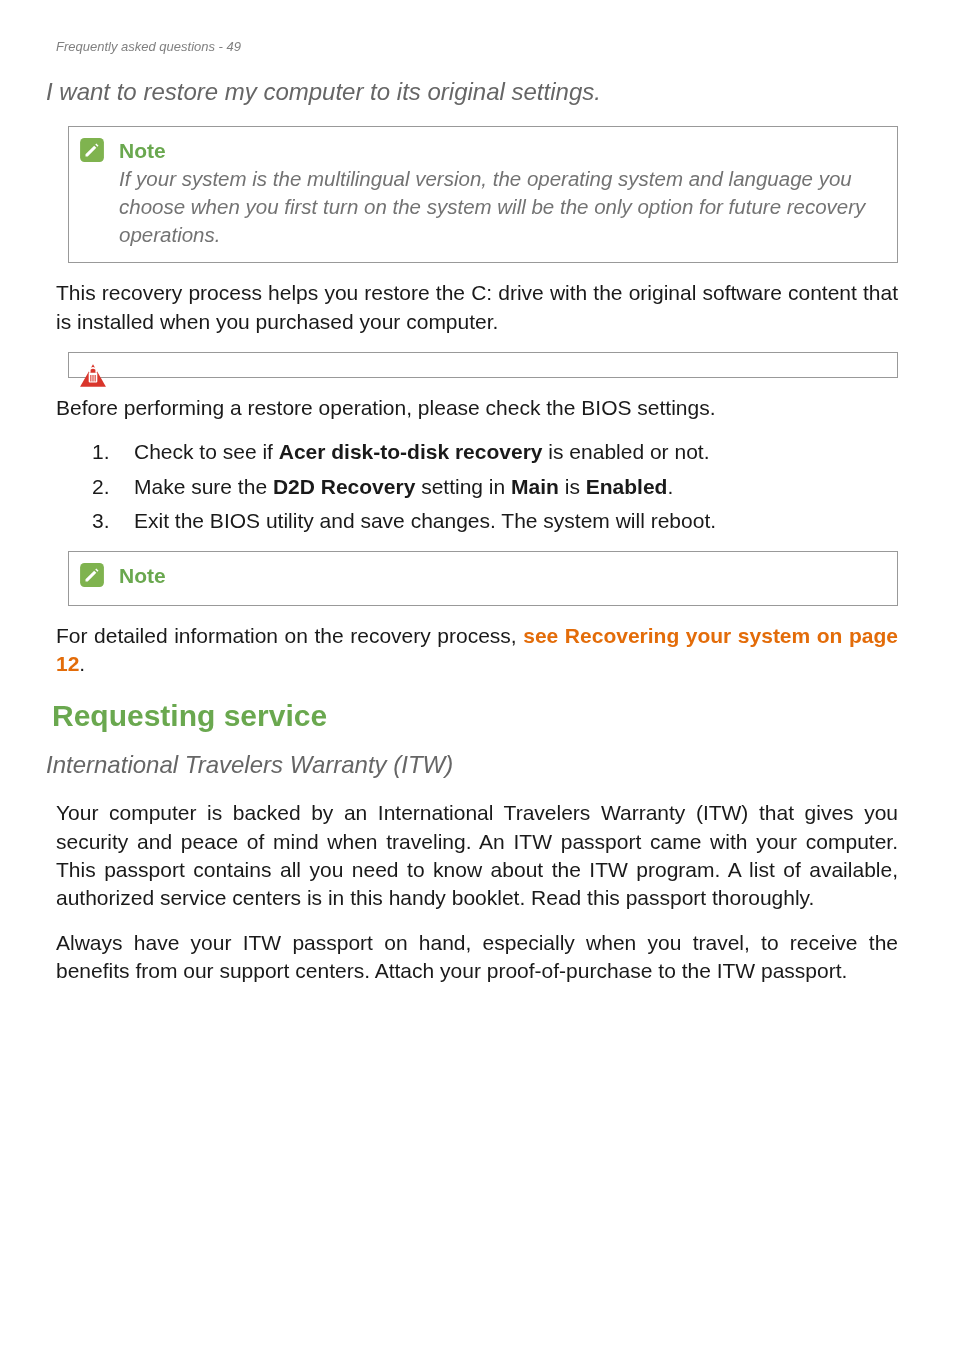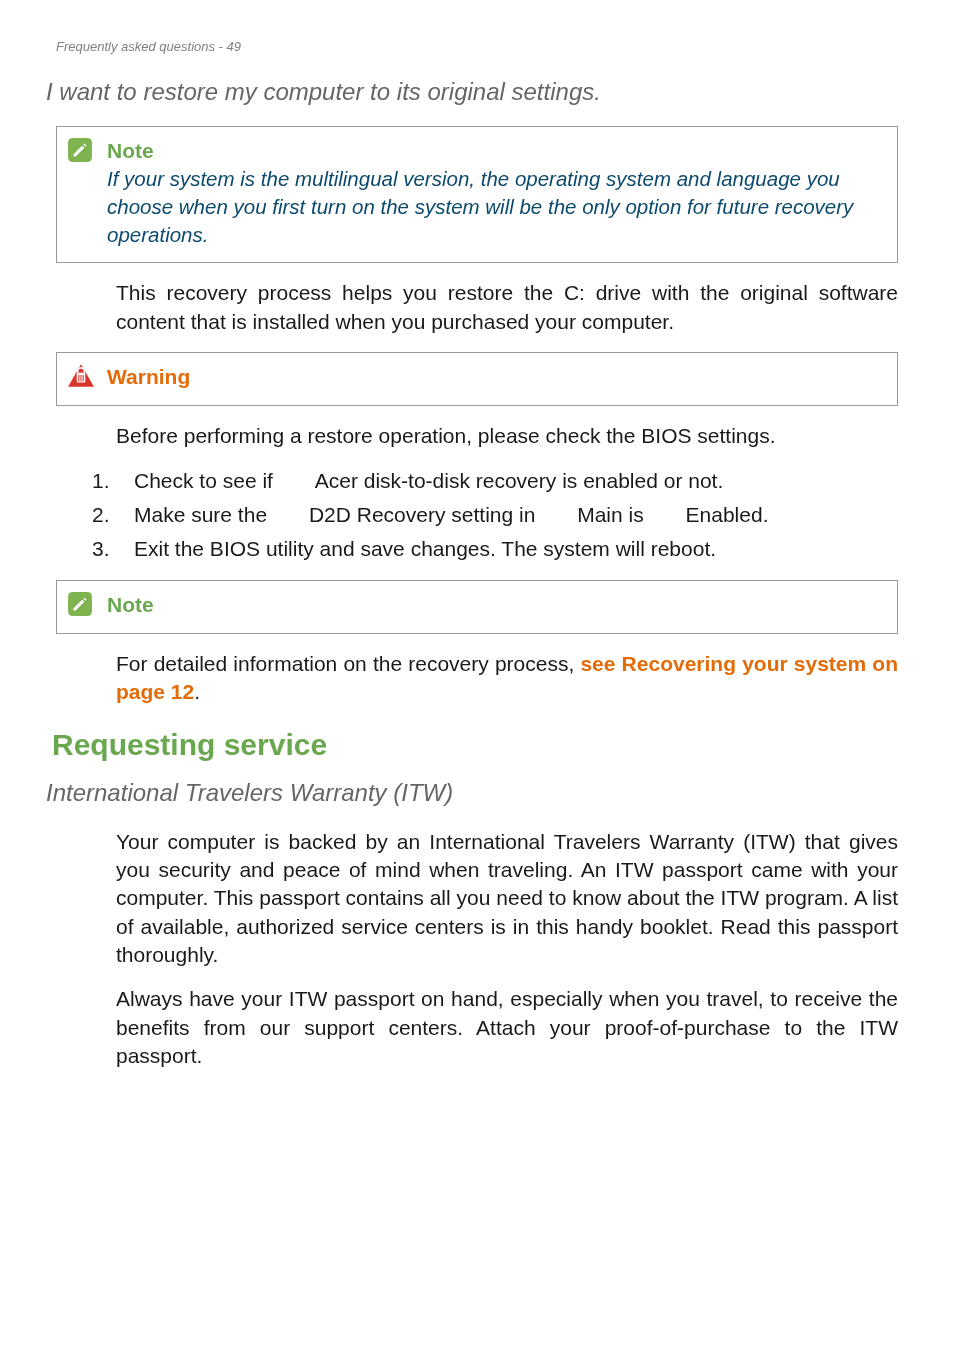--- a/index.html
+++ b/index.html
@@ -29,44 +29,43 @@
       font-size: 24px;
       color: #666666;
       margin-bottom: 18px;
       margin-left: -10px;
     }
     .callout {
       border: 1px solid #999;
       padding: 10px 14px 14px 14px;
       margin-bottom: 16px;
       position: relative;
-      margin-left: 0;
+      margin-left: 12px;
     }
     .callout-icon {
       position: absolute;
       left: 10px;
       top: 10px;
       width: 26px;
       height: 26px;
     }
     .callout-title {
       font-weight: bold;
       margin-left: 36px;
       font-size: 21px;
     }
     .callout-body {
       margin-left: 36px;
       font-size: 20.5px;
     }
     .note .callout-title { color: #6aa84f; }
-    .note .callout-body { color: #0c4a6e; font-style: italic; }
+    .note .callout-body { color: #737373; font-style: italic; }
     .warning .callout-title { color: #e36c09; font-size: 21px; }
     .warning .callout-body { color: #e36c09; font-weight: bold; text-align: justify; }
     .body-text {
-      margin-left: 60px;
       margin-bottom: 16px;
       text-align: justify;
       font-size: 21px;
       color: #1a1a1a;
     }
     .ol {
       margin-left: 60px;
       margin-bottom: 16px;
       list-style: none;
       font-size: 21px;
@@ -86,21 +85,21 @@
       font-size: 30px;
       font-weight: bold;
       margin-top: 18px;
       margin-bottom: 12px;
       margin-left: -4px;
     }
     .link-orange {
       color: #e36c09;
       font-weight: bold;
     }
-    .bold { font-weight: normal; margin-left: 36px; }
+    .bold { font-weight: bold; }
     .note-icon-svg {
       width: 26px;
       height: 26px;
     }
     .warning-icon-svg {
       width: 28px;
       height: 26px;
     }
     .bold-italic { font-weight: bold; font-style: italic; }
   </style>
@@ -126,21 +125,20 @@
 
 <div class="callout warning">
   <span class="callout-icon">
     <svg class="warning-icon-svg" viewBox="0 0 26 24">
       <path d="M13 1 L25 22 L1 22 Z" fill="#d9352b"></path>
       <path d="M10 9 L10 6 Q13 3 16 6 L16 9" stroke="#ffffff" stroke-width="1.5" fill="none"></path>
       <rect x="9" y="9" width="8" height="9" rx="1" fill="#ffffff"></rect>
       <path d="M11 11 L11 17 M13 11 L13 17 M15 11 L15 17" stroke="#d9352b" stroke-width="1"></path>
     </svg>
   </span>
-  <div class="callout-title">Warning</div>
 </div>
 
 <div class="body-text">Before performing a restore operation, please check the BIOS settings.</div>
 
 <ol class="ol">
   <li><span class="num">1.</span><span>Check to see if </span><span class="bold">Acer disk-to-disk recovery</span><span> is enabled or not.</span></li>
   <li><span class="num">2.</span><span>Make sure the </span><span class="bold">D2D Recovery</span><span> setting in </span><span class="bold">Main</span><span> is </span><span class="bold">Enabled</span><span>.</span></li>
   <li><span class="num">3.</span><span>Exit the BIOS utility and save changes. The system will reboot.</span></li>
 </ol>
 

